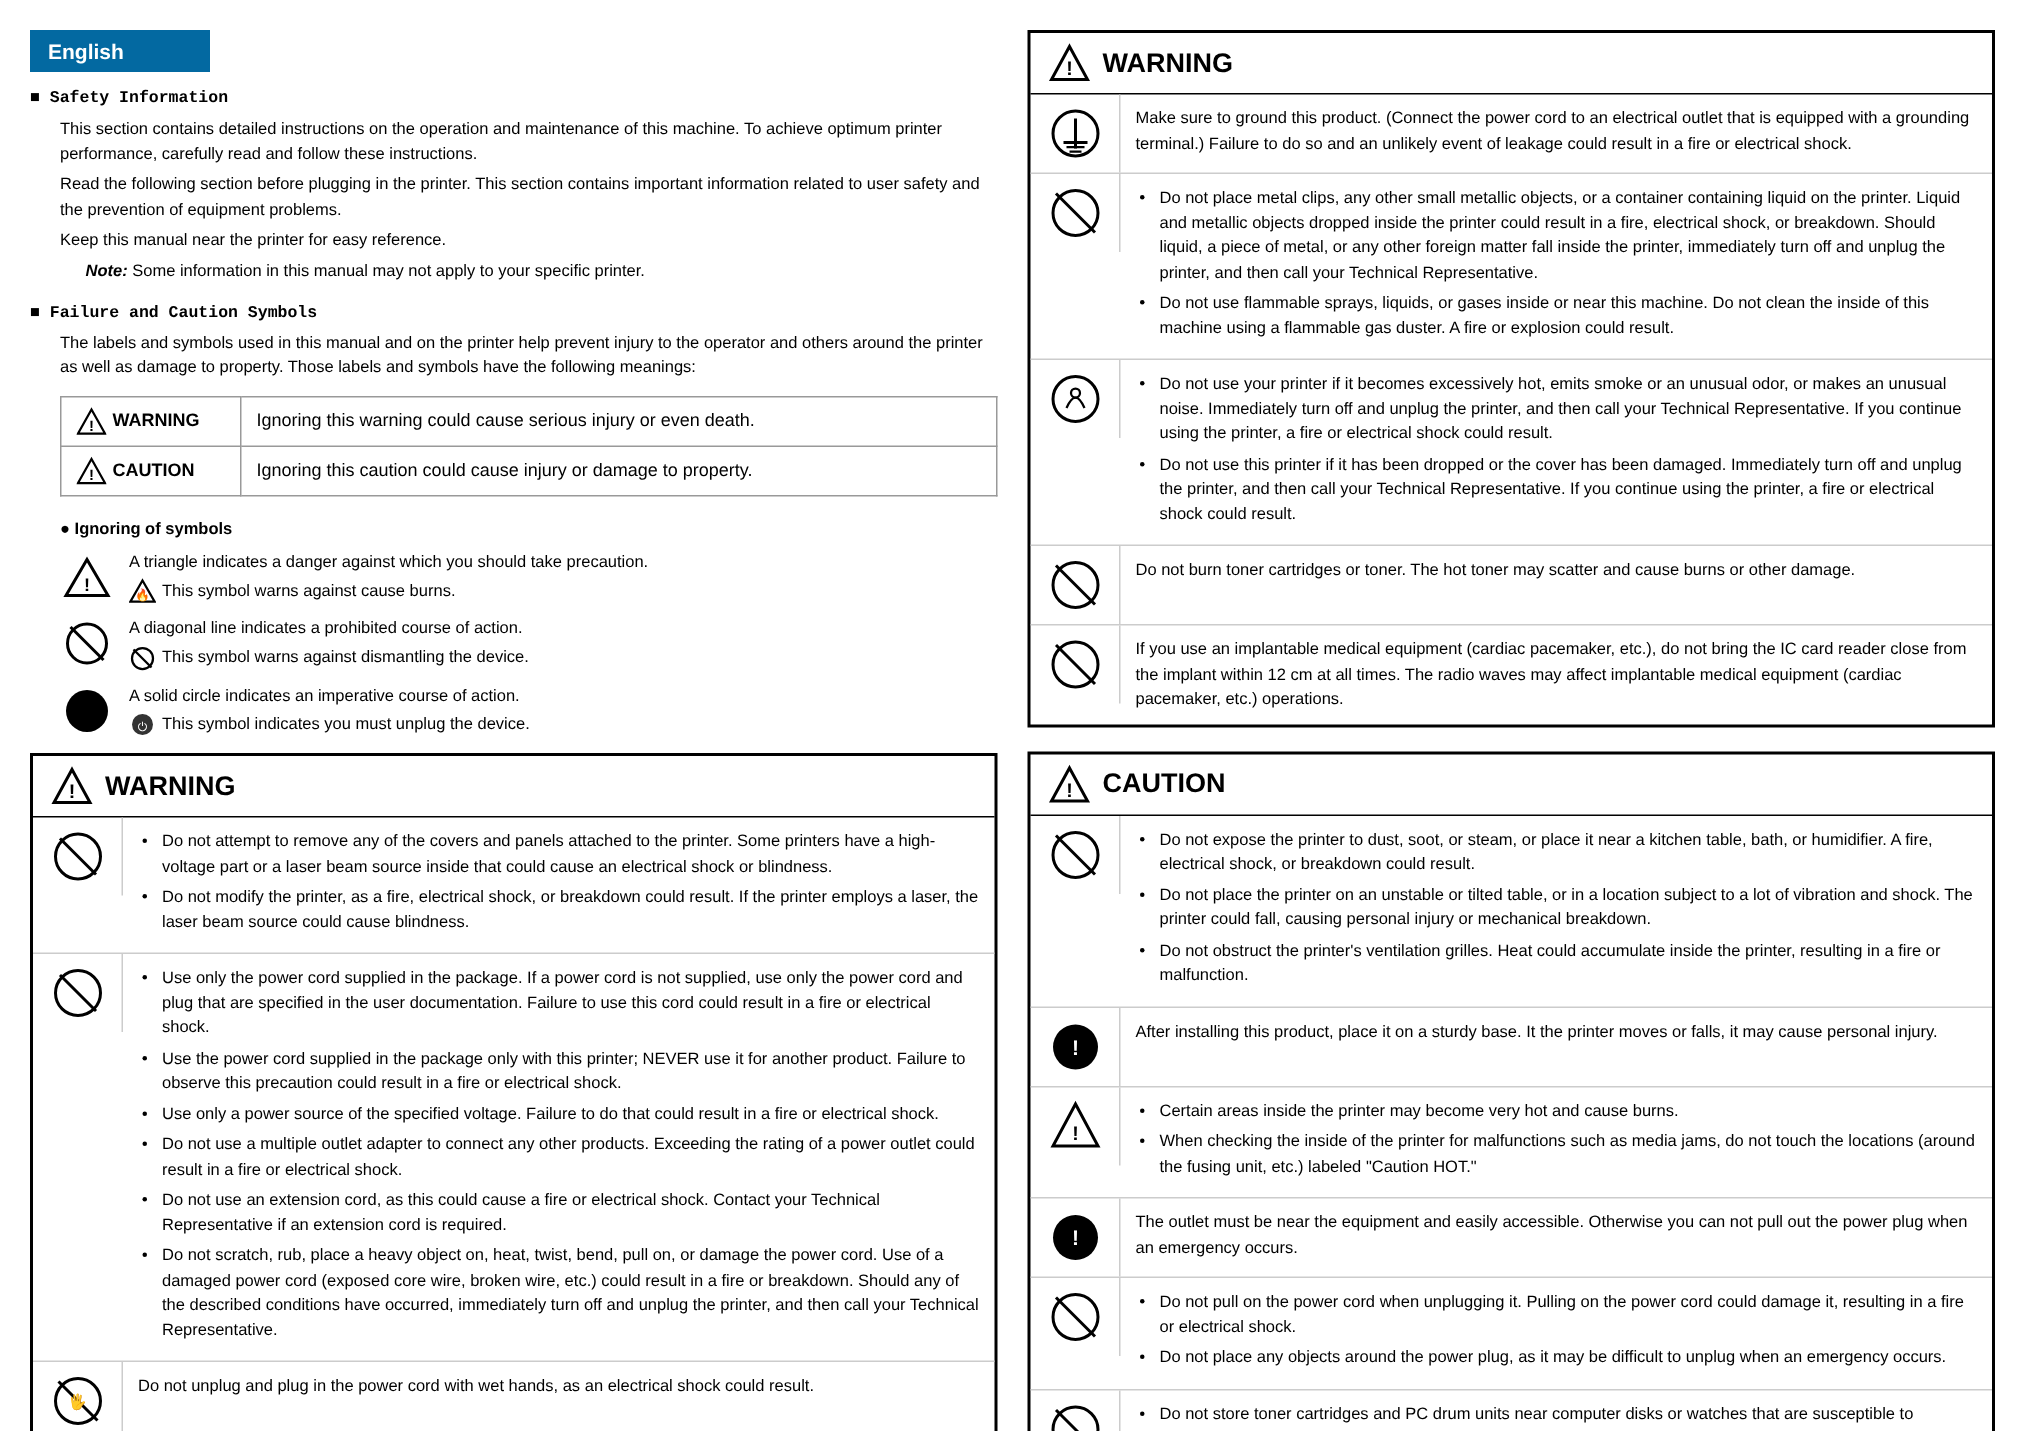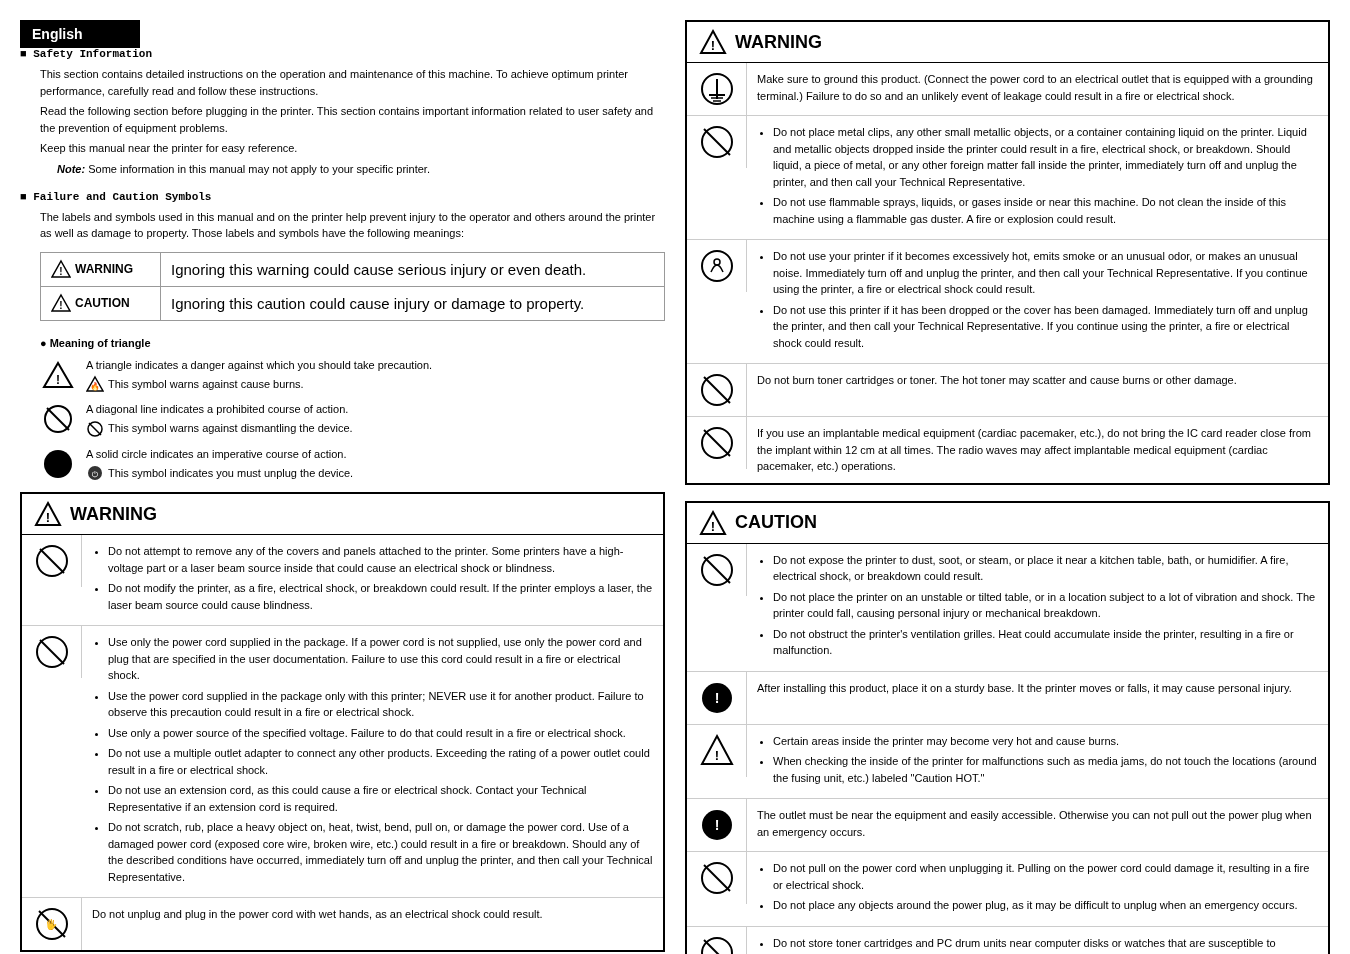--- a/index.html
+++ b/index.html
@@ -18,26 +18,26 @@
     }
     .left-column {
       flex: 1;
       min-width: 0;
     }
     .right-column {
       flex: 1;
       min-width: 0;
     }
     .section-header {
-      background: #000000;
+      background: #0369a1;
       color: #fff;
       font-weight: bold;
       font-size: 14px;
       padding: 6px 12px;
-      margin-bottom: 0;
+      margin-bottom: 12px;
       display: inline-block;
       min-width: 120px;
     }
     .safety-section {
       margin-bottom: 16px;
     }
     .section-title {
       font-weight: bold;
       font-size: 11px;
       margin-bottom: 6px;
@@ -66,21 +66,21 @@
     .symbols-table {
       border: 1px solid #999;
       margin: 10px 0 10px 20px;
       width: calc(100% - 20px);
       border-collapse: collapse;
     }
     .symbols-table td {
       border: 1px solid #999;
       padding: 6px 10px;
       vertical-align: middle;
-      font-size: 15px;
+      font-size: 12px;
       line-height: 1.4;
     }
     .symbols-table .symbol-cell {
       width: 120px;
       text-align: center;
       font-weight: bold;
       font-size: 12px;
     }
     .warning-symbol {
       display: flex;
@@ -228,21 +228,21 @@
           <td>Ignoring this caution could cause injury or damage to property.</td>
         </tr>
       </tbody>
         </table>
     </div>
 
     
     <div class="meaning-section">
       <div class="meaning-title">
         <span>● </span>
-        <span>Meaning of triangle</span>
+        <span>Ignoring of symbols</span>
       </div>
 
       <div class="meaning-item">
         <div class="meaning-icon">
           <svg width="32" height="32" viewBox="0 0 32 32">
             <polygon points="16,4 30,28 2,28" fill="none" stroke="#000" stroke-width="2"></polygon>
             <text x="16" y="25" text-anchor="middle" font-size="12" font-weight="bold">!</text>
           </svg>
         </div>
         <div class="meaning-text">

